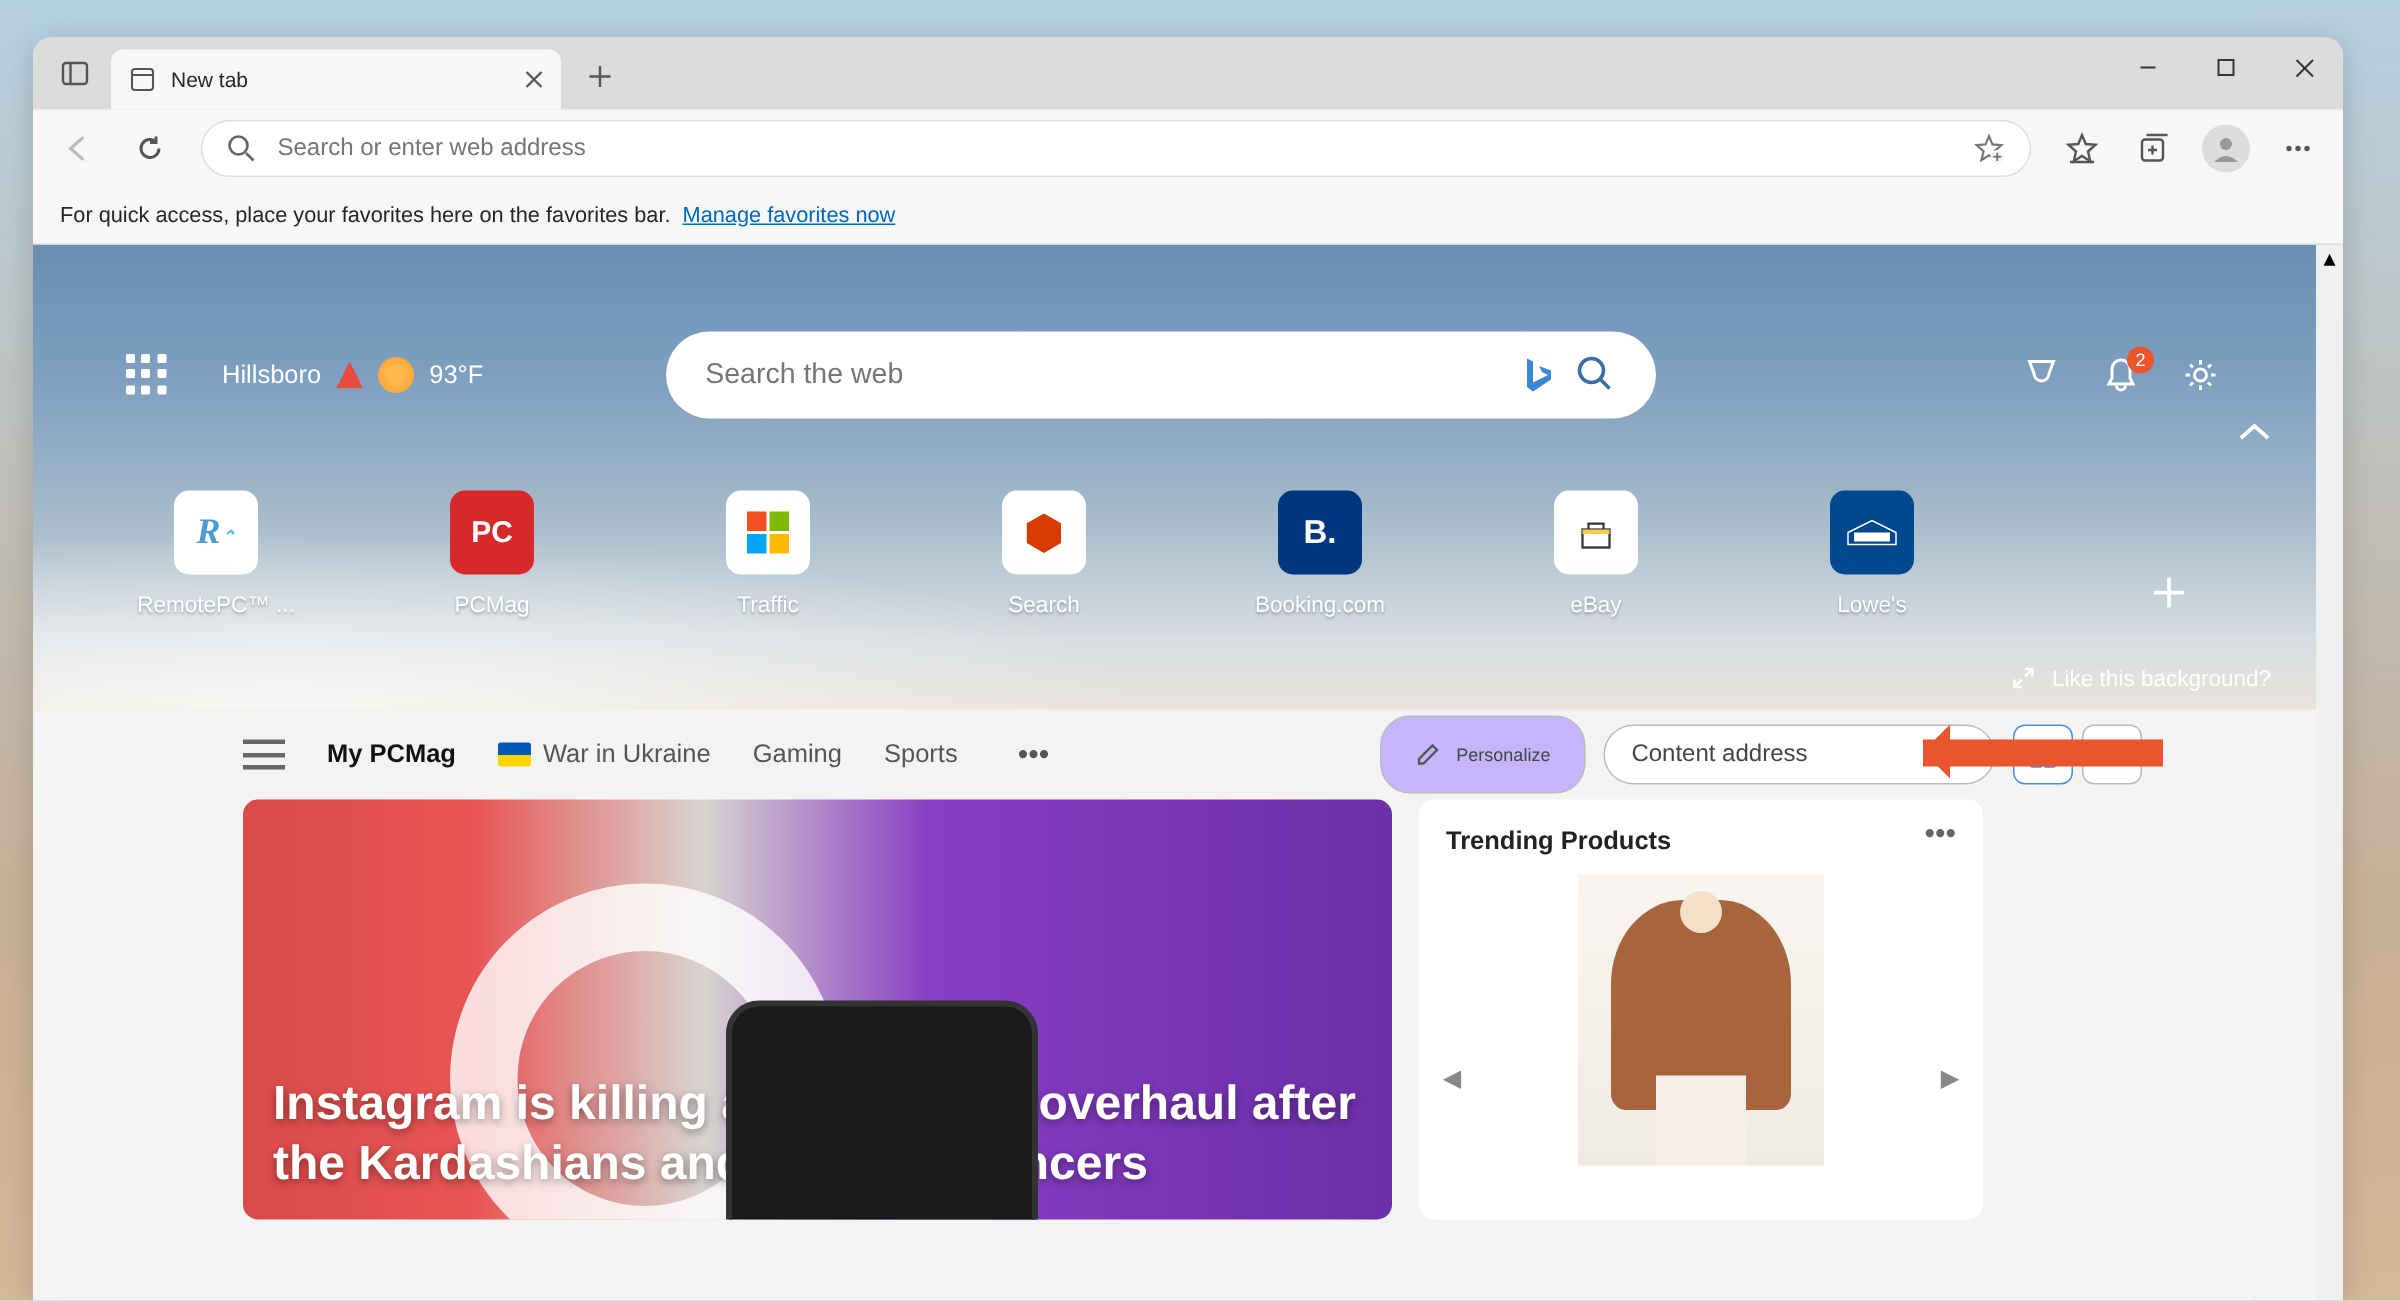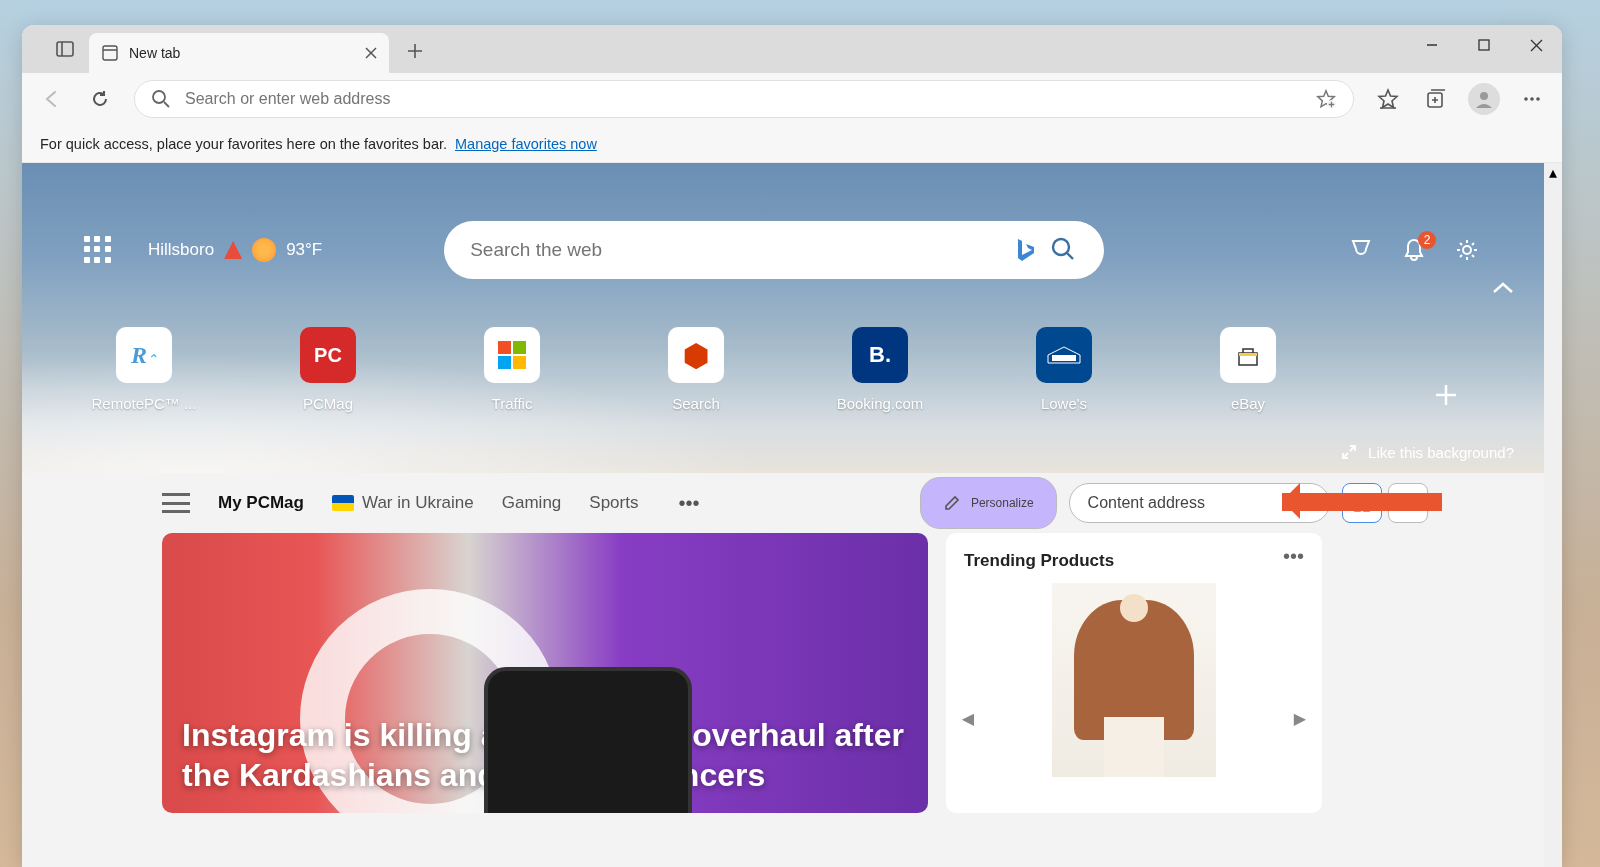--- a/index.html
+++ b/index.html
@@ -1,21 +1,21 @@
 <!DOCTYPE html>
 <html><head>
 <meta charset="utf-8">
 <style>
 * { margin: 0; padding: 0; box-sizing: border-box; font-family: "Segoe UI", -apple-system, sans-serif; }
 body { background: #b5d0e0; width: 1600px; height: 867px; overflow: hidden; position: relative; }
 .bg-left { position: absolute; left: 0; top: 0; width: 22px; height: 100%; background: linear-gradient(180deg, #b5d0e0 0%, #c8b097 70%, #d4b899 100%); }
 .bg-right { position: absolute; right: 0; top: 0; width: 100px; height: 100%; background: linear-gradient(180deg, #b5d0e0 0%, #c8b097 70%, #d4b899 100%); }
 .window { position: absolute; left: 22px; top: 25px; right: 38px; bottom: 0; background: #f3f3f3; border-radius: 12px 12px 0 0; overflow: hidden; box-shadow: 0 2px 20px rgba(0,0,0,0.15); }
 
-.title-bar { height: 48px; background: #dcdcdc; display: flex; align-items: flex-end; padding: 0 23px; position: relative; }
+.title-bar { height: 48px; background: #dcdcdc; display: flex; align-items: flex-end; padding: 0 8px; position: relative; }
 .tab-actions-icon { width: 40px; height: 40px; display: flex; align-items: center; justify-content: center; margin-bottom: 4px; }
 .tab { background: #f7f7f7; height: 40px; width: 300px; border-radius: 8px 8px 0 0; display: flex; align-items: center; padding: 0 12px; gap: 10px; margin-left: 4px; }
 .tab-title { font-size: 14px; color: #262626; flex: 1; }
 .new-tab-btn { width: 36px; height: 36px; display: flex; align-items: center; justify-content: center; margin-left: 8px; margin-bottom: 4px; }
 .window-controls { position: absolute; right: 0; top: 0; display: flex; height: 40px; }
 .win-ctrl { width: 52px; height: 40px; display: flex; align-items: center; justify-content: center; color: #333; }
 
 .toolbar { height: 52px; background: #f7f7f7; display: flex; align-items: center; padding: 0 10px; gap: 8px; }
 .nav-btn { width: 40px; height: 40px; display: flex; align-items: center; justify-content: center; color: #666; }
 .nav-btn.disabled { color: #bbb; }
@@ -305,37 +305,37 @@
           <div class="shortcut-tile">
               <span style="color:#d83b01;font-size:30px;">⬢</span>
             </div>
           <span class="shortcut-label">Search</span>
         </div>
         <div class="shortcut">
           <div class="shortcut-tile" style="background:#003580;color:#fff;font-size:22px;">B.</div>
           <span class="shortcut-label">Booking.com</span>
         </div>
         <div class="shortcut">
-          <div class="shortcut-tile" style="background:#004990;">
-            <svg width="36" height="20" viewBox="0 0 36 20">
-                <path d="M2 10 L18 2 L34 10 L34 18 L2 18 Z" fill="#004990" stroke="#fff" stroke-width="1"></path>
-                <rect x="6" y="10" width="24" height="6" fill="#fff"></rect>
-              </svg>
-          </div>
-          <span class="shortcut-label">Lowe's</span>
-        </div>
-        <div class="shortcut">
           <div class="shortcut-tile">
             <svg width="30" height="24" viewBox="0 0 30 24">
                 <rect x="6" y="10" width="18" height="12" fill="#fff" stroke="#333" stroke-width="1.5"></rect>
                 <path d="M10 10 L10 6 L20 6 L20 10" fill="none" stroke="#333" stroke-width="1.5"></path>
                 <rect x="6" y="10" width="18" height="3" fill="#f7cc4a"></rect>
               </svg>
           </div>
           <span class="shortcut-label">eBay</span>
+        </div>
+        <div class="shortcut">
+          <div class="shortcut-tile" style="background:#004990;">
+            <svg width="36" height="20" viewBox="0 0 36 20">
+                <path d="M2 10 L18 2 L34 10 L34 18 L2 18 Z" fill="#004990" stroke="#fff" stroke-width="1"></path>
+                <rect x="6" y="10" width="24" height="6" fill="#fff"></rect>
+              </svg>
+          </div>
+          <span class="shortcut-label">Lowe's</span>
         </div>
         <div class="add-shortcut">
           <svg width="26" height="26" viewBox="0 0 26 26">
               <line x1="13" y1="3" x2="13" y2="23" stroke="#fff" stroke-width="2.5"></line>
               <line x1="3" y1="13" x2="23" y2="13" stroke="#fff" stroke-width="2.5"></line>
             </svg>
         </div>
       </div>
 
       <div class="like-bg">

